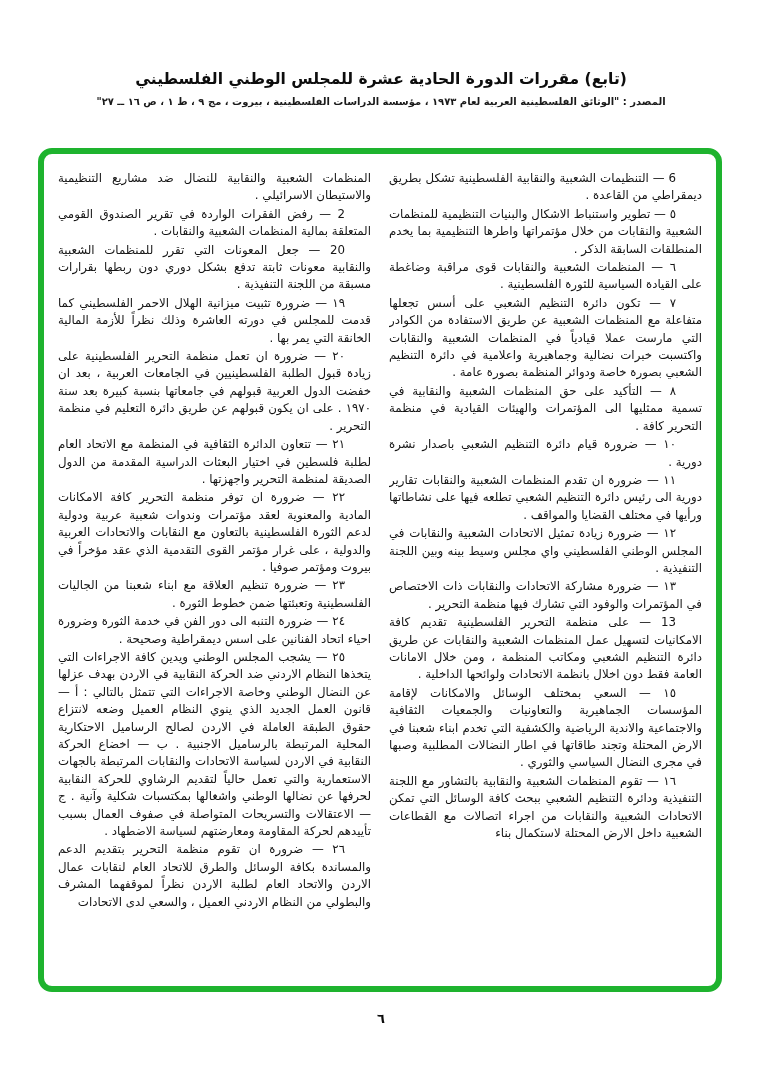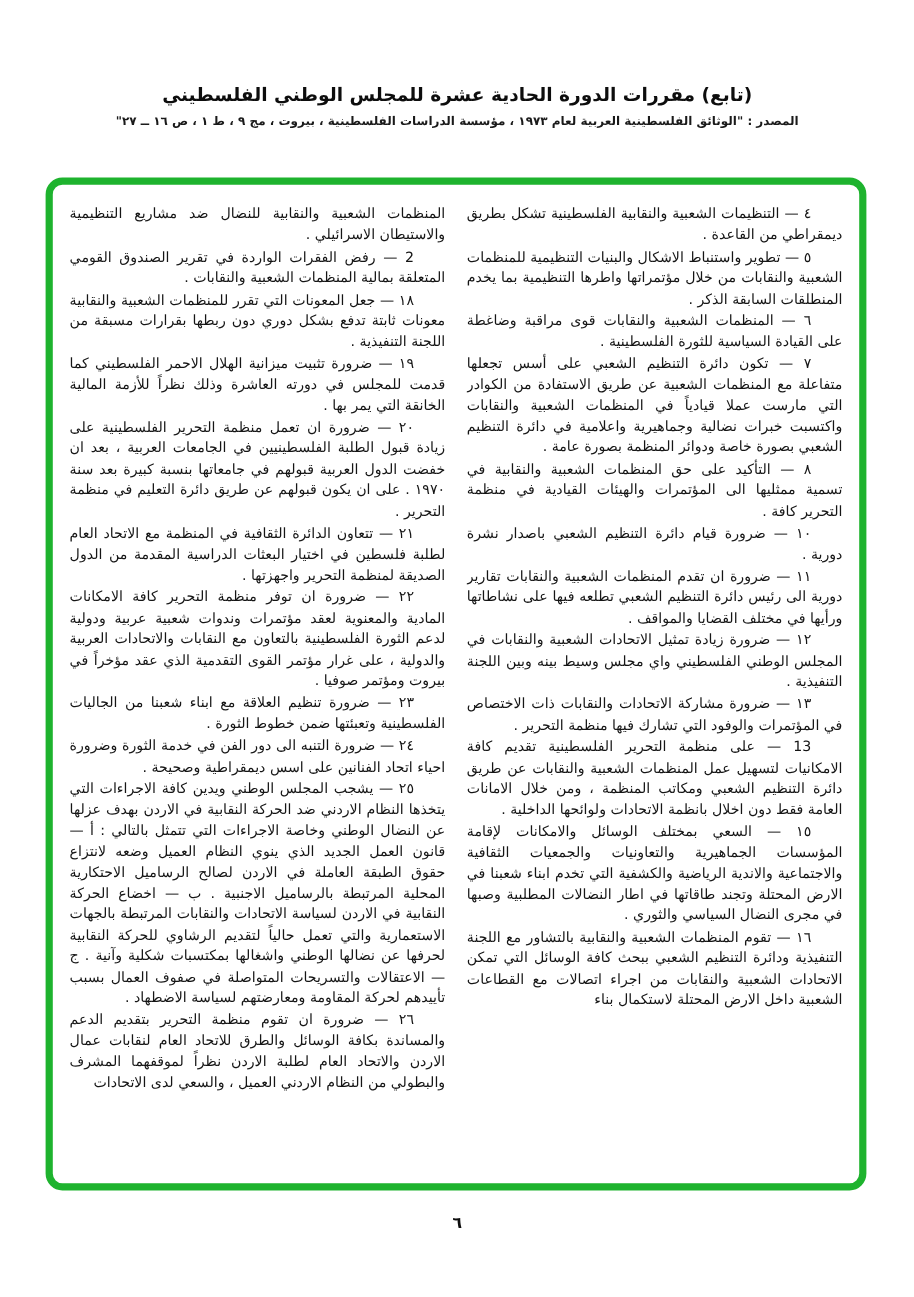--- a/index.html
+++ b/index.html
@@ -59,37 +59,37 @@
 <div class="page">
 
   <div class="header">
     <h1 class="title">(تابع) مقررات الدورة الحادية عشرة للمجلس الوطني الفلسطيني</h1>
     <p class="source">المصدر : "الوثائق الفلسطينية العربية لعام ١٩٧٣ ، مؤسسة الدراسات الفلسطينية ، بيروت ، مج ٩ ، ط ١ ، ص ١٦ ــ ٢٧"</p>
   </div>
 
   <div class="content-box">
     <div class="columns">
       <div class="col col-right">
-          <p class="para">٤ — التنظيمات الشعبية والنقابية الفلسطينية تشكل بطريق ديمقراطي من القاعدة .</p>
+          <p class="para">6 — التنظيمات الشعبية والنقابية الفلسطينية تشكل بطريق ديمقراطي من القاعدة .</p>
           <p class="para">٥ — تطوير واستنباط الاشكال والبنيات التنظيمية للمنظمات الشعبية والنقابات من خلال مؤتمراتها واطرها التنظيمية بما يخدم المنطلقات السابقة الذكر .</p>
           <p class="para">٦ — المنظمات الشعبية والنقابات قوى مراقبة وضاغطة على القيادة السياسية للثورة الفلسطينية .</p>
           <p class="para">٧ — تكون دائرة التنظيم الشعبي على أسس تجعلها متفاعلة مع المنظمات الشعبية عن طريق الاستفادة من الكوادر التي مارست عملا قيادياً في المنظمات الشعبية والنقابات واكتسبت خبرات نضالية وجماهيرية واعلامية في دائرة التنظيم الشعبي بصورة خاصة ودوائر المنظمة بصورة عامة .</p>
           <p class="para">٨ — التأكيد على حق المنظمات الشعبية والنقابية في تسمية ممثليها الى المؤتمرات والهيئات القيادية في منظمة التحرير كافة .</p>
           <p class="para">١٠ — ضرورة قيام دائرة التنظيم الشعبي باصدار نشرة دورية .</p>
           <p class="para">١١ — ضرورة ان تقدم المنظمات الشعبية والنقابات تقارير دورية الى رئيس دائرة التنظيم الشعبي تطلعه فيها على نشاطاتها ورأيها في مختلف القضايا والمواقف .</p>
           <p class="para">١٢ — ضرورة زيادة تمثيل الاتحادات الشعبية والنقابات في المجلس الوطني الفلسطيني واي مجلس وسيط بينه وبين اللجنة التنفيذية .</p>
           <p class="para">١٣ — ضرورة مشاركة الاتحادات والنقابات ذات الاختصاص في المؤتمرات والوفود التي تشارك فيها منظمة التحرير .</p>
           <p class="para">13 — على منظمة التحرير الفلسطينية تقديم كافة الامكانيات لتسهيل عمل المنظمات الشعبية والنقابات عن طريق دائرة التنظيم الشعبي ومكاتب المنظمة ، ومن خلال الامانات العامة فقط دون اخلال بانظمة الاتحادات ولوائحها الداخلية .</p>
           <p class="para">١٥ — السعي بمختلف الوسائل والامكانات لإقامة المؤسسات الجماهيرية والتعاونيات والجمعيات الثقافية والاجتماعية والاندية الرياضية والكشفية التي تخدم ابناء شعبنا في الارض المحتلة وتجند طاقاتها في اطار النضالات المطلبية وصبها في مجرى النضال السياسي والثوري .</p>
           <p class="para">١٦ — تقوم المنظمات الشعبية والنقابية بالتشاور مع اللجنة التنفيذية ودائرة التنظيم الشعبي ببحث كافة الوسائل التي تمكن الاتحادات الشعبية والنقابات من اجراء اتصالات مع القطاعات الشعبية داخل الارض المحتلة لاستكمال بناء</p>
         </div>
       <div class="col col-left">
           <p class="para">المنظمات الشعبية والنقابية للنضال ضد مشاريع التنظيمية والاستيطان الاسرائيلي .</p>
           <p class="para">2 — رفض الفقرات الواردة في تقرير الصندوق القومي المتعلقة بمالية المنظمات الشعبية والنقابات .</p>
-          <p class="para">١٨ — جعل المعونات التي تقرر للمنظمات الشعبية والنقابية معونات ثابتة تدفع بشكل دوري دون ربطها بقرارات مسبقة من اللجنة التنفيذية .</p>
+          <p class="para">20 — جعل المعونات التي تقرر للمنظمات الشعبية والنقابية معونات ثابتة تدفع بشكل دوري دون ربطها بقرارات مسبقة من اللجنة التنفيذية .</p>
           <p class="para">١٩ — ضرورة تثبيت ميزانية الهلال الاحمر الفلسطيني كما قدمت للمجلس في دورته العاشرة وذلك نظراً للأزمة المالية الخانقة التي يمر بها .</p>
           <p class="para">٢٠ — ضرورة ان تعمل منظمة التحرير الفلسطينية على زيادة قبول الطلبة الفلسطينيين في الجامعات العربية ، بعد ان خفضت الدول العربية قبولهم في جامعاتها بنسبة كبيرة بعد سنة ١٩٧٠ . على ان يكون قبولهم عن طريق دائرة التعليم في منظمة التحرير .</p>
           <p class="para">٢١ — تتعاون الدائرة الثقافية في المنظمة مع الاتحاد العام لطلبة فلسطين في اختيار البعثات الدراسية المقدمة من الدول الصديقة لمنظمة التحرير واجهزتها .</p>
           <p class="para">٢٢ — ضرورة ان توفر منظمة التحرير كافة الامكانات المادية والمعنوية لعقد مؤتمرات وندوات شعبية عربية ودولية لدعم الثورة الفلسطينية بالتعاون مع النقابات والاتحادات العربية والدولية ، على غرار مؤتمر القوى التقدمية الذي عقد مؤخراً في بيروت ومؤتمر صوفيا .</p>
           <p class="para">٢٣ — ضرورة تنظيم العلاقة مع ابناء شعبنا من الجاليات الفلسطينية وتعبئتها ضمن خطوط الثورة .</p>
           <p class="para">٢٤ — ضرورة التنبه الى دور الفن في خدمة الثورة وضرورة احياء اتحاد الفنانين على اسس ديمقراطية وصحيحة .</p>
           <p class="para">٢٥ — يشجب المجلس الوطني ويدين كافة الاجراءات التي يتخذها النظام الاردني ضد الحركة النقابية في الاردن بهدف عزلها عن النضال الوطني وخاصة الاجراءات التي تتمثل بالتالي : أ — قانون العمل الجديد الذي ينوي النظام العميل وضعه لانتزاع حقوق الطبقة العاملة في الاردن لصالح الرساميل الاحتكارية المحلية المرتبطة بالرساميل الاجنبية . ب — اخضاع الحركة النقابية في الاردن لسياسة الاتحادات والنقابات المرتبطة بالجهات الاستعمارية والتي تعمل حالياً لتقديم الرشاوي للحركة النقابية لحرفها عن نضالها الوطني واشغالها بمكتسبات شكلية وآنية . ج — الاعتقالات والتسريحات المتواصلة في صفوف العمال بسبب تأييدهم لحركة المقاومة ومعارضتهم لسياسة الاضطهاد .</p>
           <p class="para">٢٦ — ضرورة ان تقوم منظمة التحرير بتقديم الدعم والمساندة بكافة الوسائل والطرق للاتحاد العام لنقابات عمال الاردن والاتحاد العام لطلبة الاردن نظراً لموقفهما المشرف والبطولي من النظام الاردني العميل ، والسعي لدى الاتحادات</p>
         </div>
     </div>

